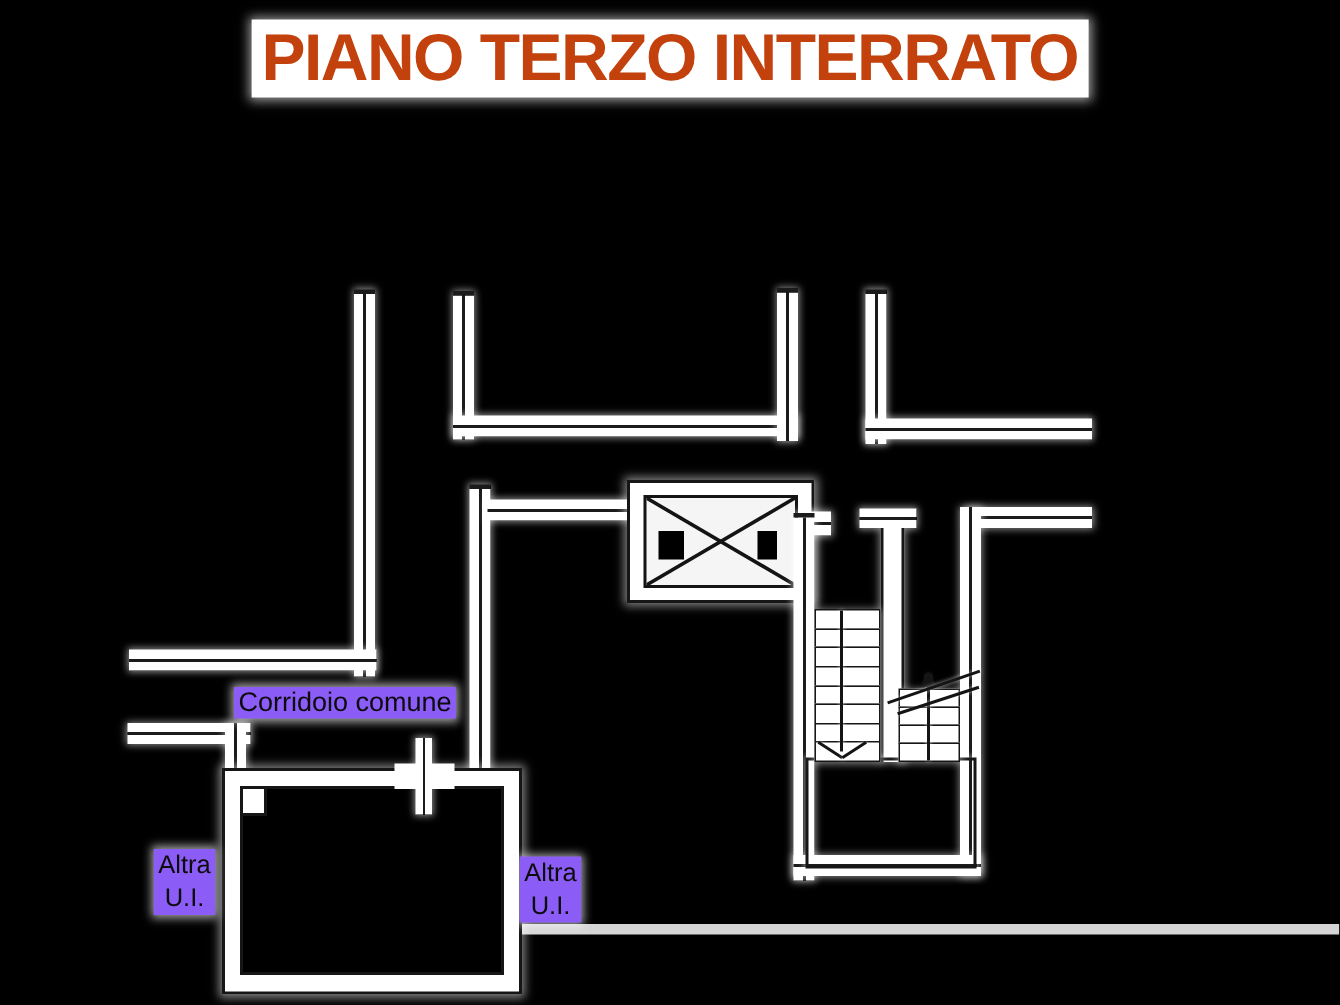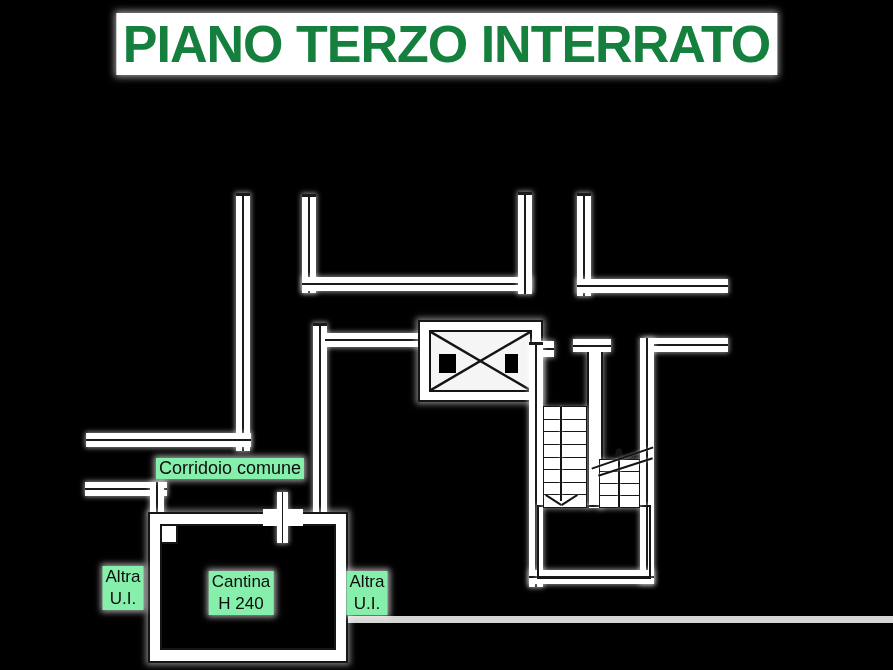--- a/index.html
+++ b/index.html
@@ -18,25 +18,25 @@
   .whitebox{position:absolute;background:#fff;border:2px solid #161616;
             box-shadow:0 0 6px 2px rgba(255,255,255,.5);}
   
   .flight{position:absolute;display:flex;flex-direction:column;
           box-shadow:0 0 5px 1px rgba(255,255,255,.5);}
   .tread{flex:1;background:#fff;border:1px solid #161616;margin-top:-1px;}
   .sline{position:absolute;background:#141414;box-shadow:0 0 3px rgba(255,255,255,.7);}
   .arrow-up{position:absolute;width:0;height:0;border-left:6px solid transparent;
             border-right:6px solid transparent;border-bottom:10px solid #141414;}
   
-  .lbl{position:absolute;color:#0c0c0c;background:#86efac;padding:0 3px;
+  .lbl{position:absolute;color:#0c0c0c;background:#8b5cf6;padding:0 3px;
        font-size:17px;line-height:21px;text-align:center;white-space:pre-line;
        transform:translateX(-50%);box-shadow:0 0 6px 2px rgba(255,255,255,.65);}
   .title{position:absolute;left:50%;top:13px;transform:translateX(-50%);
-         color:#15803d;background:#fff;padding:1px 7px;font-size:52px;font-weight:700;
+         color:#c2410c;background:#fff;padding:1px 7px;font-size:44px;font-weight:700;
          letter-spacing:-1px;white-space:nowrap;box-shadow:0 0 7px 2px rgba(255,255,255,.6);}
   .grayline{position:absolute;background:#d5d5d5;}
   svg{display:block;}
 </style>
 </head>
 <body>
 
 <div class="plan">
 
   <div class="grayline" style="left:345px;top:616px;width:548px;height:7px;"></div>
@@ -103,20 +103,18 @@
 
   <div class="whitebox" style="left:148px;top:512px;width:196px;height:147px;">
     <div class="abs" style="left:10px;top:10px;right:10px;bottom:11px;background:#000;border:2px solid #161616;"></div>
     <div class="abs" style="left:10px;top:10px;width:14px;height:16px;background:#fff;border:2px solid #161616;"></div>
   </div>
   <div class="abs" style="left:263px;top:509px;width:40px;height:17px;background:#fff;"></div>
   <div class="wv" style="left:277px;top:492px;width:11px;height:51px;"></div>
 
   <div class="title">PIANO TERZO INTERRATO</div>
   <div class="lbl" style="left:230px;top:458px;font-size:18px;">Corridoio comune</div>
-  <div class="lbl" style="left:241px;top:571px;line-height:22px;">Cantina
-H 240</div>
   <div class="lbl" style="left:123px;top:566px;line-height:22px;">Altra
 U.I.</div>
   <div class="lbl" style="left:367px;top:571px;line-height:22px;">Altra
 U.I.</div>
 
 </div>
 
 </body></html>

